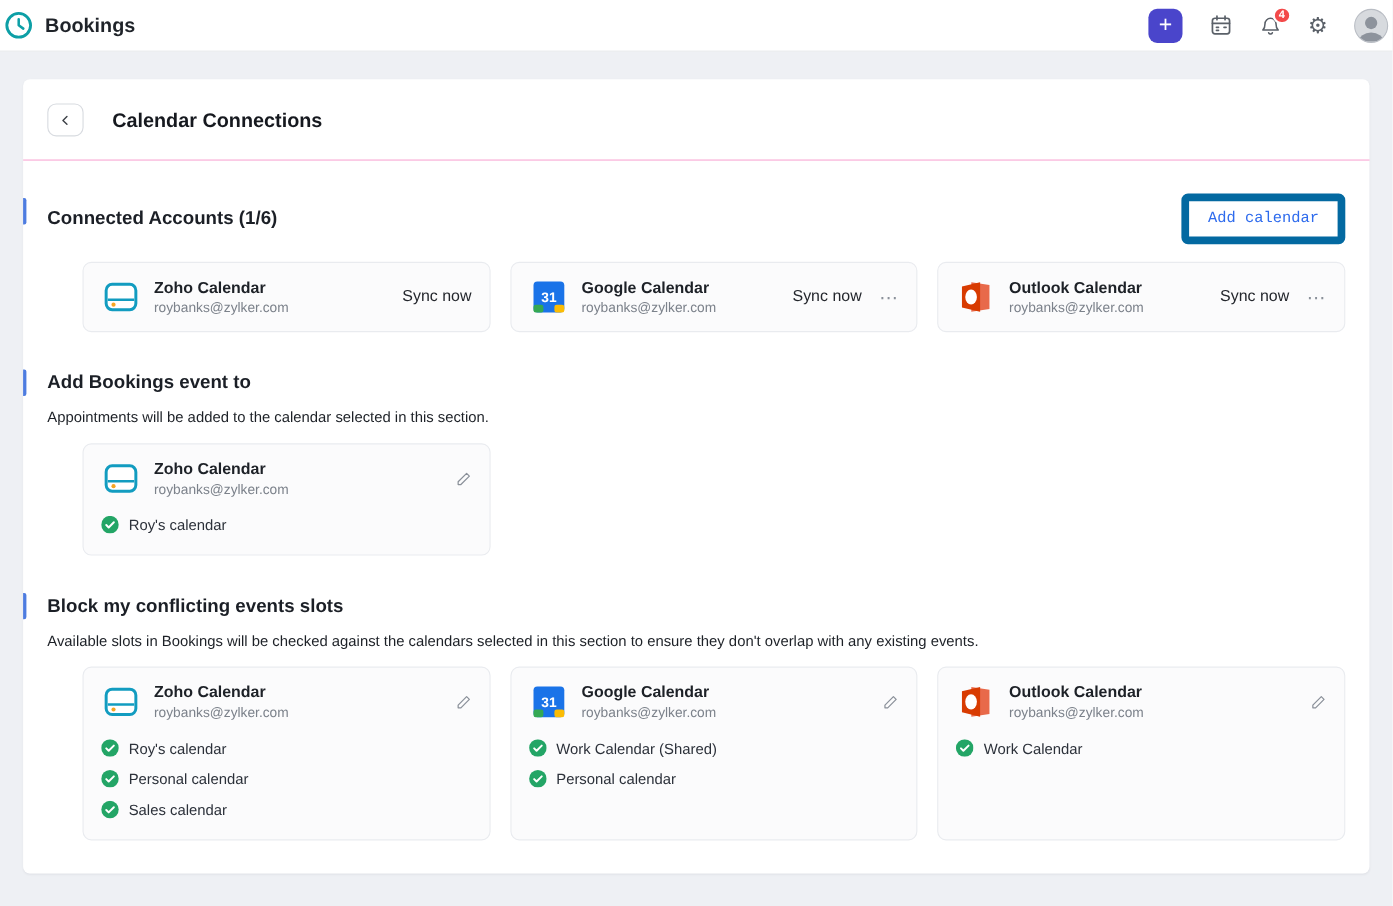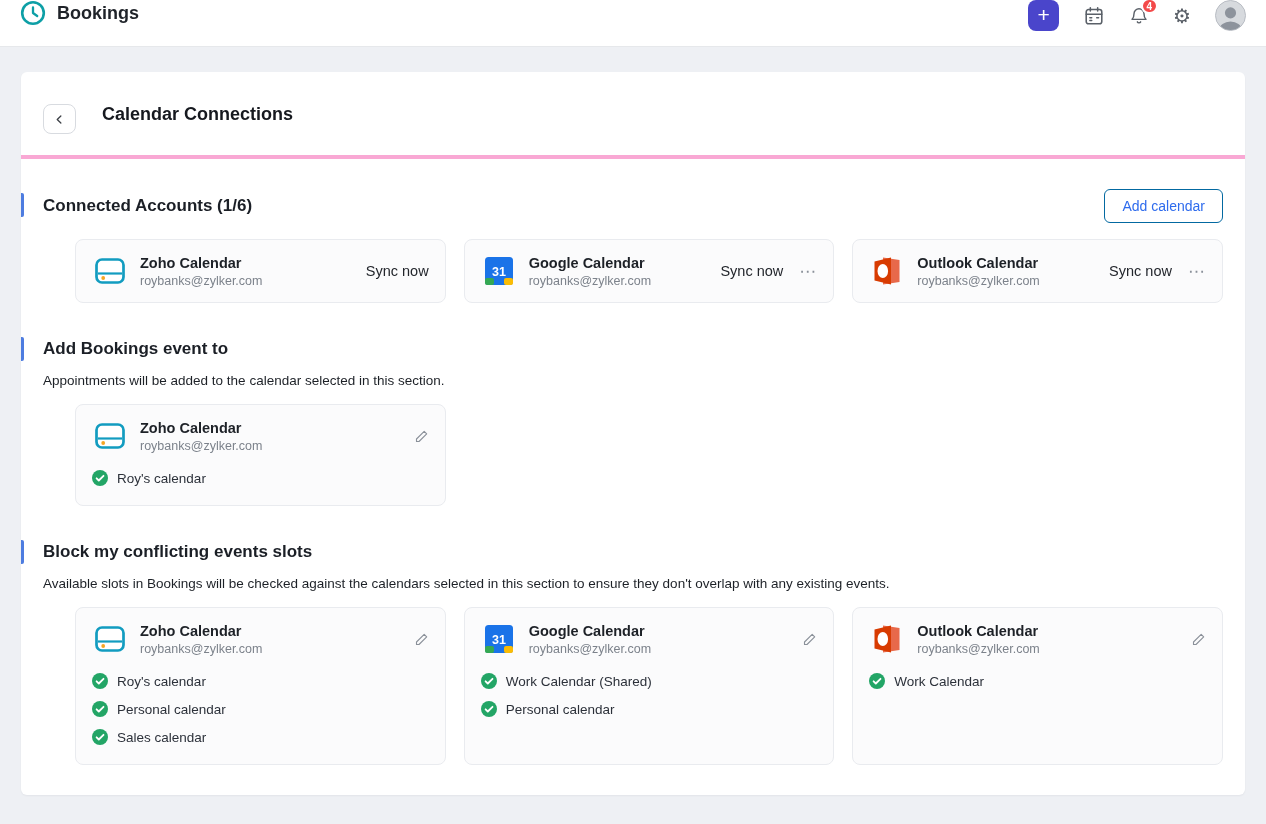--- a/index.html
+++ b/index.html
@@ -7,21 +7,21 @@
   body {
     font-family:"Liberation Sans", sans-serif;
     background:#eef0f4;
     color:#1d2127;
     overflow:hidden;
   }
 
   
   .topbar {
     height:47px; background:#fff; border-bottom:1px solid #e6e8eb;
-    display:flex; align-items:flex-start; padding:0 20px; position:relative; z-index:2;
+    display:flex; align-items:center; padding:0 4px; position:relative; z-index:2;
   }
   .brand { display:flex; align-items:center; gap:11px; }
   .brand-name { font-size:18px; font-weight:700; color:#1f2329; }
   .topbar-right { margin-left:auto; display:flex; align-items:center; gap:24px; }
   .plus-btn {
     width:31px; height:31px; border-radius:8px; background:#4a45cb; color:#fff;
     font-size:21px; line-height:1; display:flex; align-items:center; justify-content:center;
     border:none; cursor:pointer; font-family:inherit; padding-bottom:2px;
   }
   .icon-btn { background:none; border:none; cursor:pointer; display:flex; align-items:center; justify-content:center; position:relative; color:#5a6068; }
@@ -38,41 +38,41 @@
     cursor:pointer; padding:0;
   }
 
   
   .panel {
     background:#fff; border-radius:6px; margin:25px 21px 0;
     box-shadow:0 1px 2px rgba(20,24,31,.05);
     min-height:718px;
   }
   .panel-header {
-    display:flex; gap:26px;
-    padding:32px 22px 21px; border-bottom:4px solid #f9a8d4;
+    display:flex; align-items:center; gap:26px;
+    padding:22px 22px 21px; border-bottom:1px solid #f9a8d4;
   }
   .back-btn {
     width:33px; height:30px; border:1px solid #d8dbe0; border-radius:8px; background:#fff;
     display:flex; align-items:center; justify-content:center; cursor:pointer; color:#3c4046;
   }
   .page-title { font-size:18px; font-weight:700; color:#16191f; }
   .panel-body { padding:0 22px 30px; }
 
   
   .section { margin-top:30px; }
   .section-head { display:flex; align-items:center; justify-content:space-between; position:relative; margin-bottom:16px; min-height:32px; }
   .accent { position:absolute; left:-22px; top:4px; width:3px; height:24px; background:#4d7ce0; border-radius:0 2px 2px 0; }
   .section-title { font-size:17px; font-weight:700; color:#1b1f26; }
   .section-desc { font-size:13.5px; color:#40475
 
 3; margin:-8px 0 16px; }
   .add-cal-btn {
-    background:#fff; border:1px solid #0369a1; border-radius:6px; color:#2e6bed;
-    font-size:14px; font-family:Liberation Sans, sans-serif; padding:8px 17px; cursor:pointer;
+    background:#fff; border:7px solid #0369a1; border-radius:6px; color:#2e6bed;
+    font-size:14px; font-family:Liberation Mono, monospace; padding:8px 17px; cursor:pointer;
   }
 
   
   .cards { display:grid; grid-template-columns:repeat(3,1fr); gap:18px;padding-left:32px; }
   .card {
     background:#fbfbfc; border:1px solid #e9ebef; border-radius:8px;
     padding:13px 16px;
   }
   .card-head { display:flex; align-items:center; gap:12px; }
   .prov-icon { width:36px; height:36px; flex:none; display:flex; }

